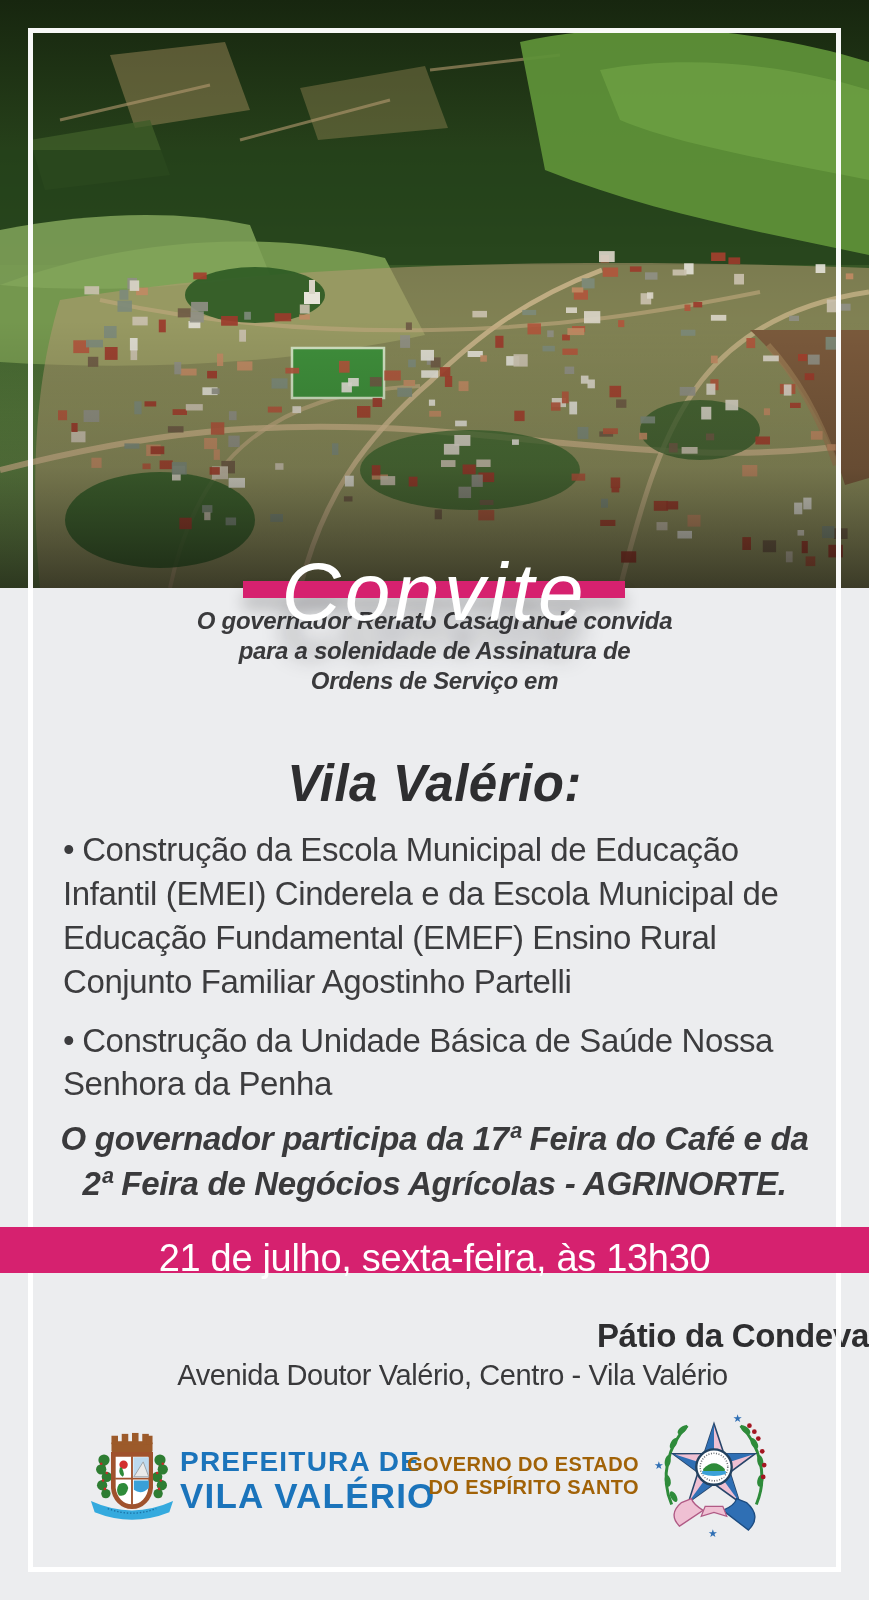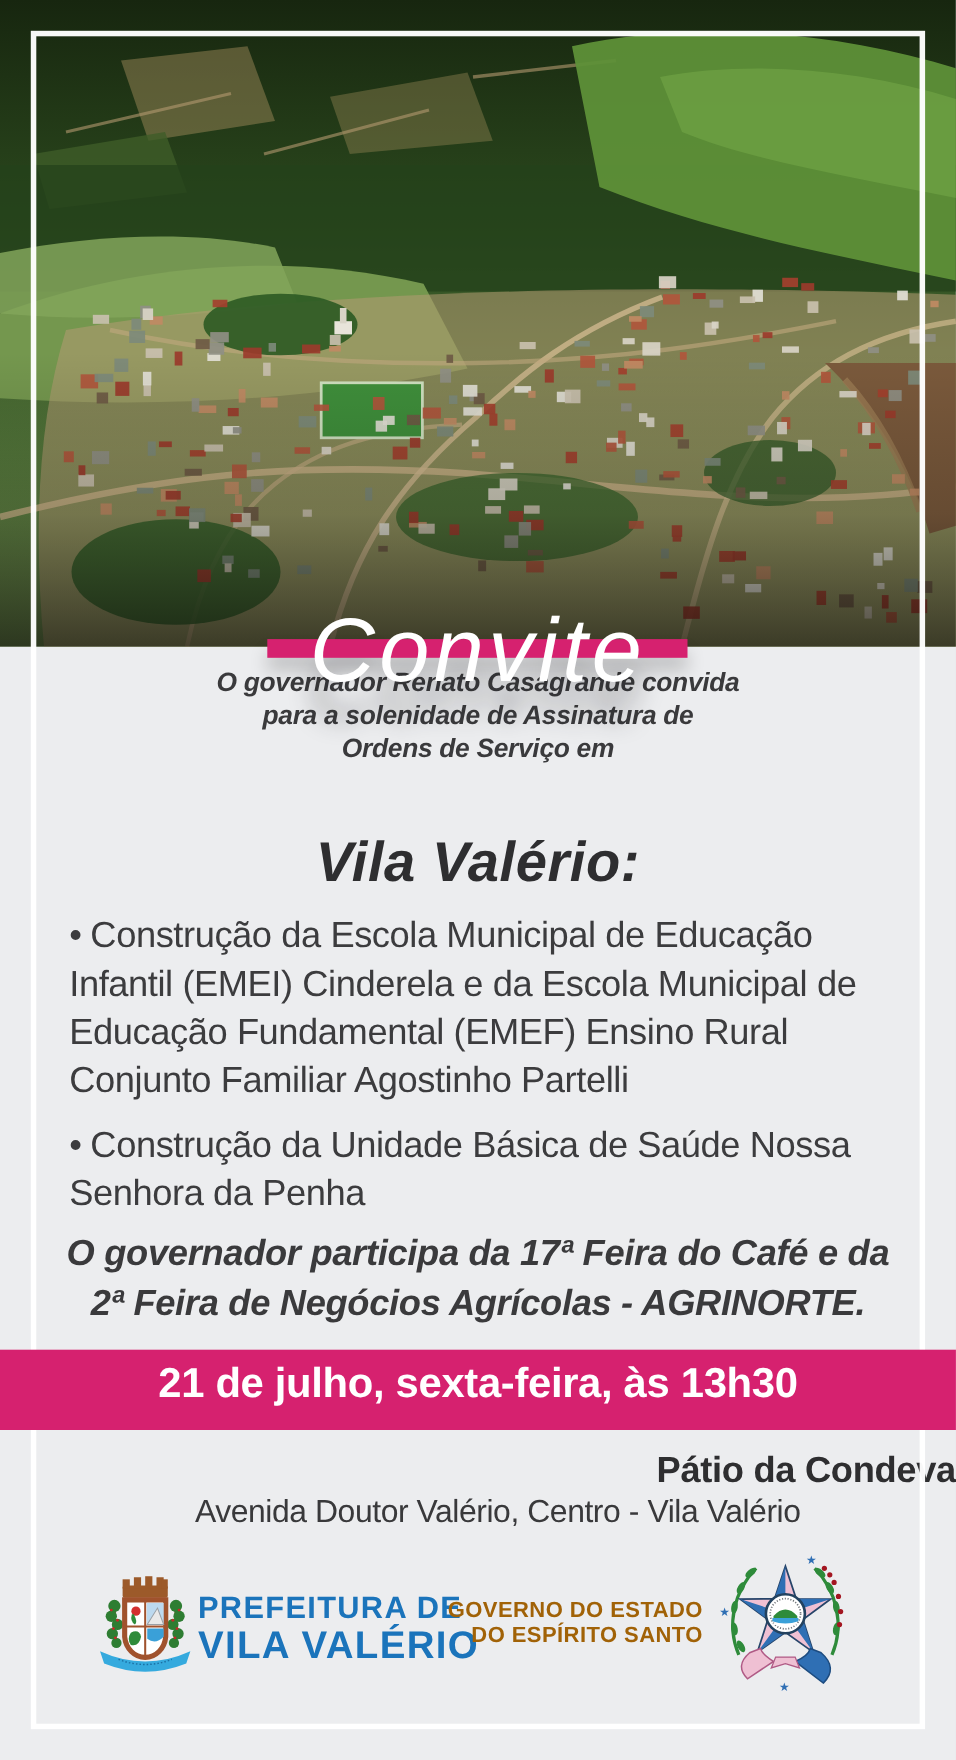--- a/index.html
+++ b/index.html
@@ -46,22 +46,22 @@
     letter-spacing:-.4px;font-weight:400;
   }
   .bullet-glyph{margin-right:8px;}
   .note{
     position:absolute;left:40px;right:40px;top:1104px;margin:12px;text-align:center;
     font-style:italic;font-weight:bold;font-size:33px;line-height:1.37;color:#3a3a3c;
     white-space:pre-line;letter-spacing:-.3px;
   }
   
   .banner{
-    position:absolute;left:0;right:0;top:1227px;height:73px;z-index:7;
-    color:#ffffff;text-align:center;font-weight:bold;font-size:38px;line-height:62px;
+    position:absolute;left:0;right:0;top:1227px;height:46px;z-index:7;
+    color:#ffffff;text-align:center;font-weight:normal;font-size:38px;line-height:62px;
     letter-spacing:-.3px;
   }
   
   .venue-name{
     position:absolute;left:0;right:0;top:1318px;margin:0;text-align:right;
     font-weight:bold;font-size:33px;line-height:1.1;color:#2e2e30;letter-spacing:-.3px;
   }
   .venue-address{
     position:absolute;left:0;right:0;top:1360px;margin:0;text-align:center;
     font-size:29px;line-height:1.1;color:#39393b;letter-spacing:-.4px;padding-left:36px;

